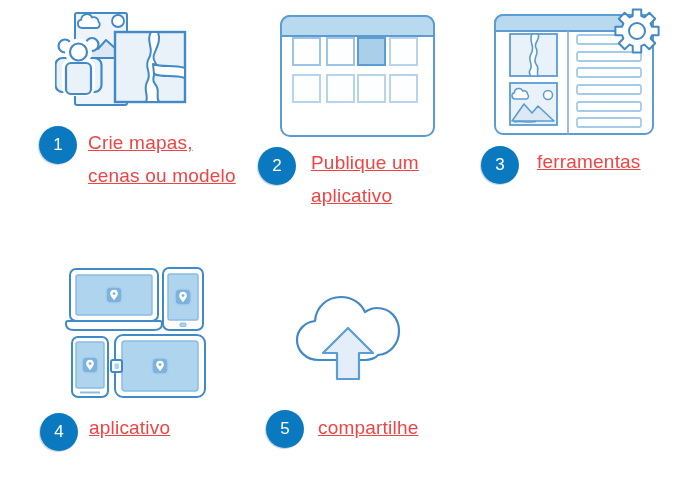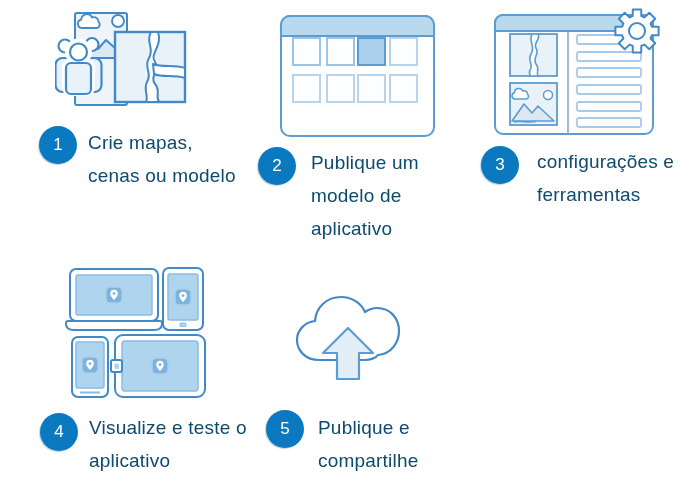--- a/index.html
+++ b/index.html
@@ -7,22 +7,23 @@
     position:relative;width:700px;height:484px;background:#ffffff;
     font-family:"Liberation Sans",sans-serif;overflow:hidden;
   }
   .icon{position:absolute;}
   .badge{
     position:absolute;width:38px;height:38px;border-radius:50%;
     background:#0b79bf;color:#ffffff;display:flex;align-items:center;justify-content:center;
     font-size:17px;box-shadow:-1px 1px 1px rgba(30,90,140,.28);
   }
   .label{
-    position:absolute;color:#0c4a6e;font-size:19px;line-height:33px;letter-spacing:.2px;
+    position:absolute;color:#ef4444;font-size:19px;line-height:33px;letter-spacing:.2px;
     white-space:nowrap;
+    text-decoration:underline;
   }
 </style>
 </head>
 <body>
 
 <div class="canvas">
 
   <svg class="icon" style="left:55px;top:8px" width="140" height="100" viewBox="0 0 140 100">
 
     <rect x="20" y="5" width="52" height="92" rx="2" fill="#eef4fa" stroke="#4289c7" stroke-width="2"></rect>
@@ -144,29 +145,25 @@
   <div class="badge" style="left:481px;top:146px">3</div>
   <div class="badge" style="left:40px;top:413px">4</div>
   <div class="badge" style="left:266px;top:410px">5</div>
 
   <div class="label" style="left:88px;top:126px">
     <div>Crie mapas,</div>
     <div>cenas ou modelo</div>
   </div>
   <div class="label" style="left:311px;top:146px">
     <div>Publique um</div>
-    <div>modelo de</div>
     <div>aplicativo</div>
   </div>
   <div class="label" style="left:537px;top:145px">
-    <div>configurações e</div>
     <div>ferramentas</div>
   </div>
   <div class="label" style="left:89px;top:411px">
-    <div>Visualize e teste o</div>
     <div>aplicativo</div>
   </div>
   <div class="label" style="left:318px;top:411px">
-    <div>Publique e</div>
     <div>compartilhe</div>
   </div>
 
 </div>
 
 </body></html>

